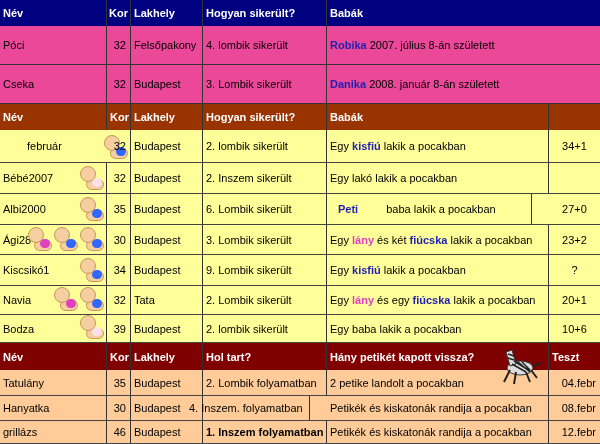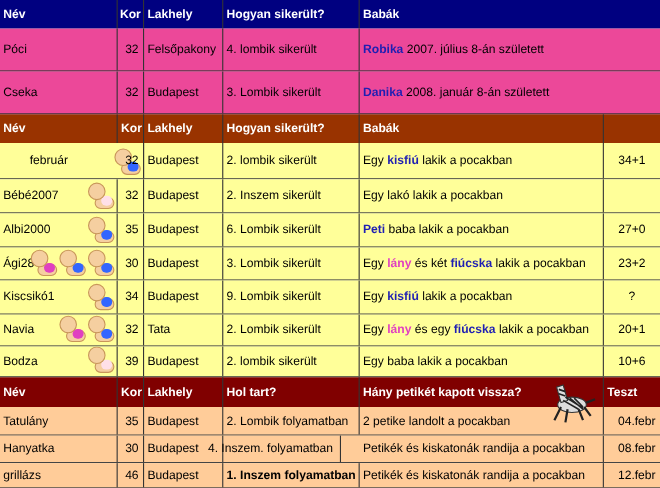--- a/index.html
+++ b/index.html
@@ -119,21 +119,21 @@
         <div class="baby blue">
           <div class="body"></div>
           <div class="diaper"></div>
           <div class="head"></div>
         </div>
       </div>
     </div>
     <div class="cell num" style="left: 107px; width: 24px;">35</div>
     <div class="cell " style="left: 131px; width: 72px;">Budapest</div>
     <div class="cell " style="left: 203px; width: 124px;">6. Lombik sikerült</div>
-    <div class="cell " style="left: 327px; width: 222px;">
+    <div class="cell " style="left: 310px; width: 222px; gap: 25px;">
       <span></span>
       <span class="blue-b">Peti</span>
       <span>&nbsp;baba&nbsp;lakik&nbsp;a&nbsp;pocakban</span>
     </div>
     <div class="cell last center" style="left: 549px; width: 51px;">27+0</div>
   </div>
 <div class="row r-yellow" style="top: 225px; height: 30px;">
     <div class="cell " style="left: 0px; width: 107px; position: absolute;">
       <span>Ági28</span>
       <div class="babies">

